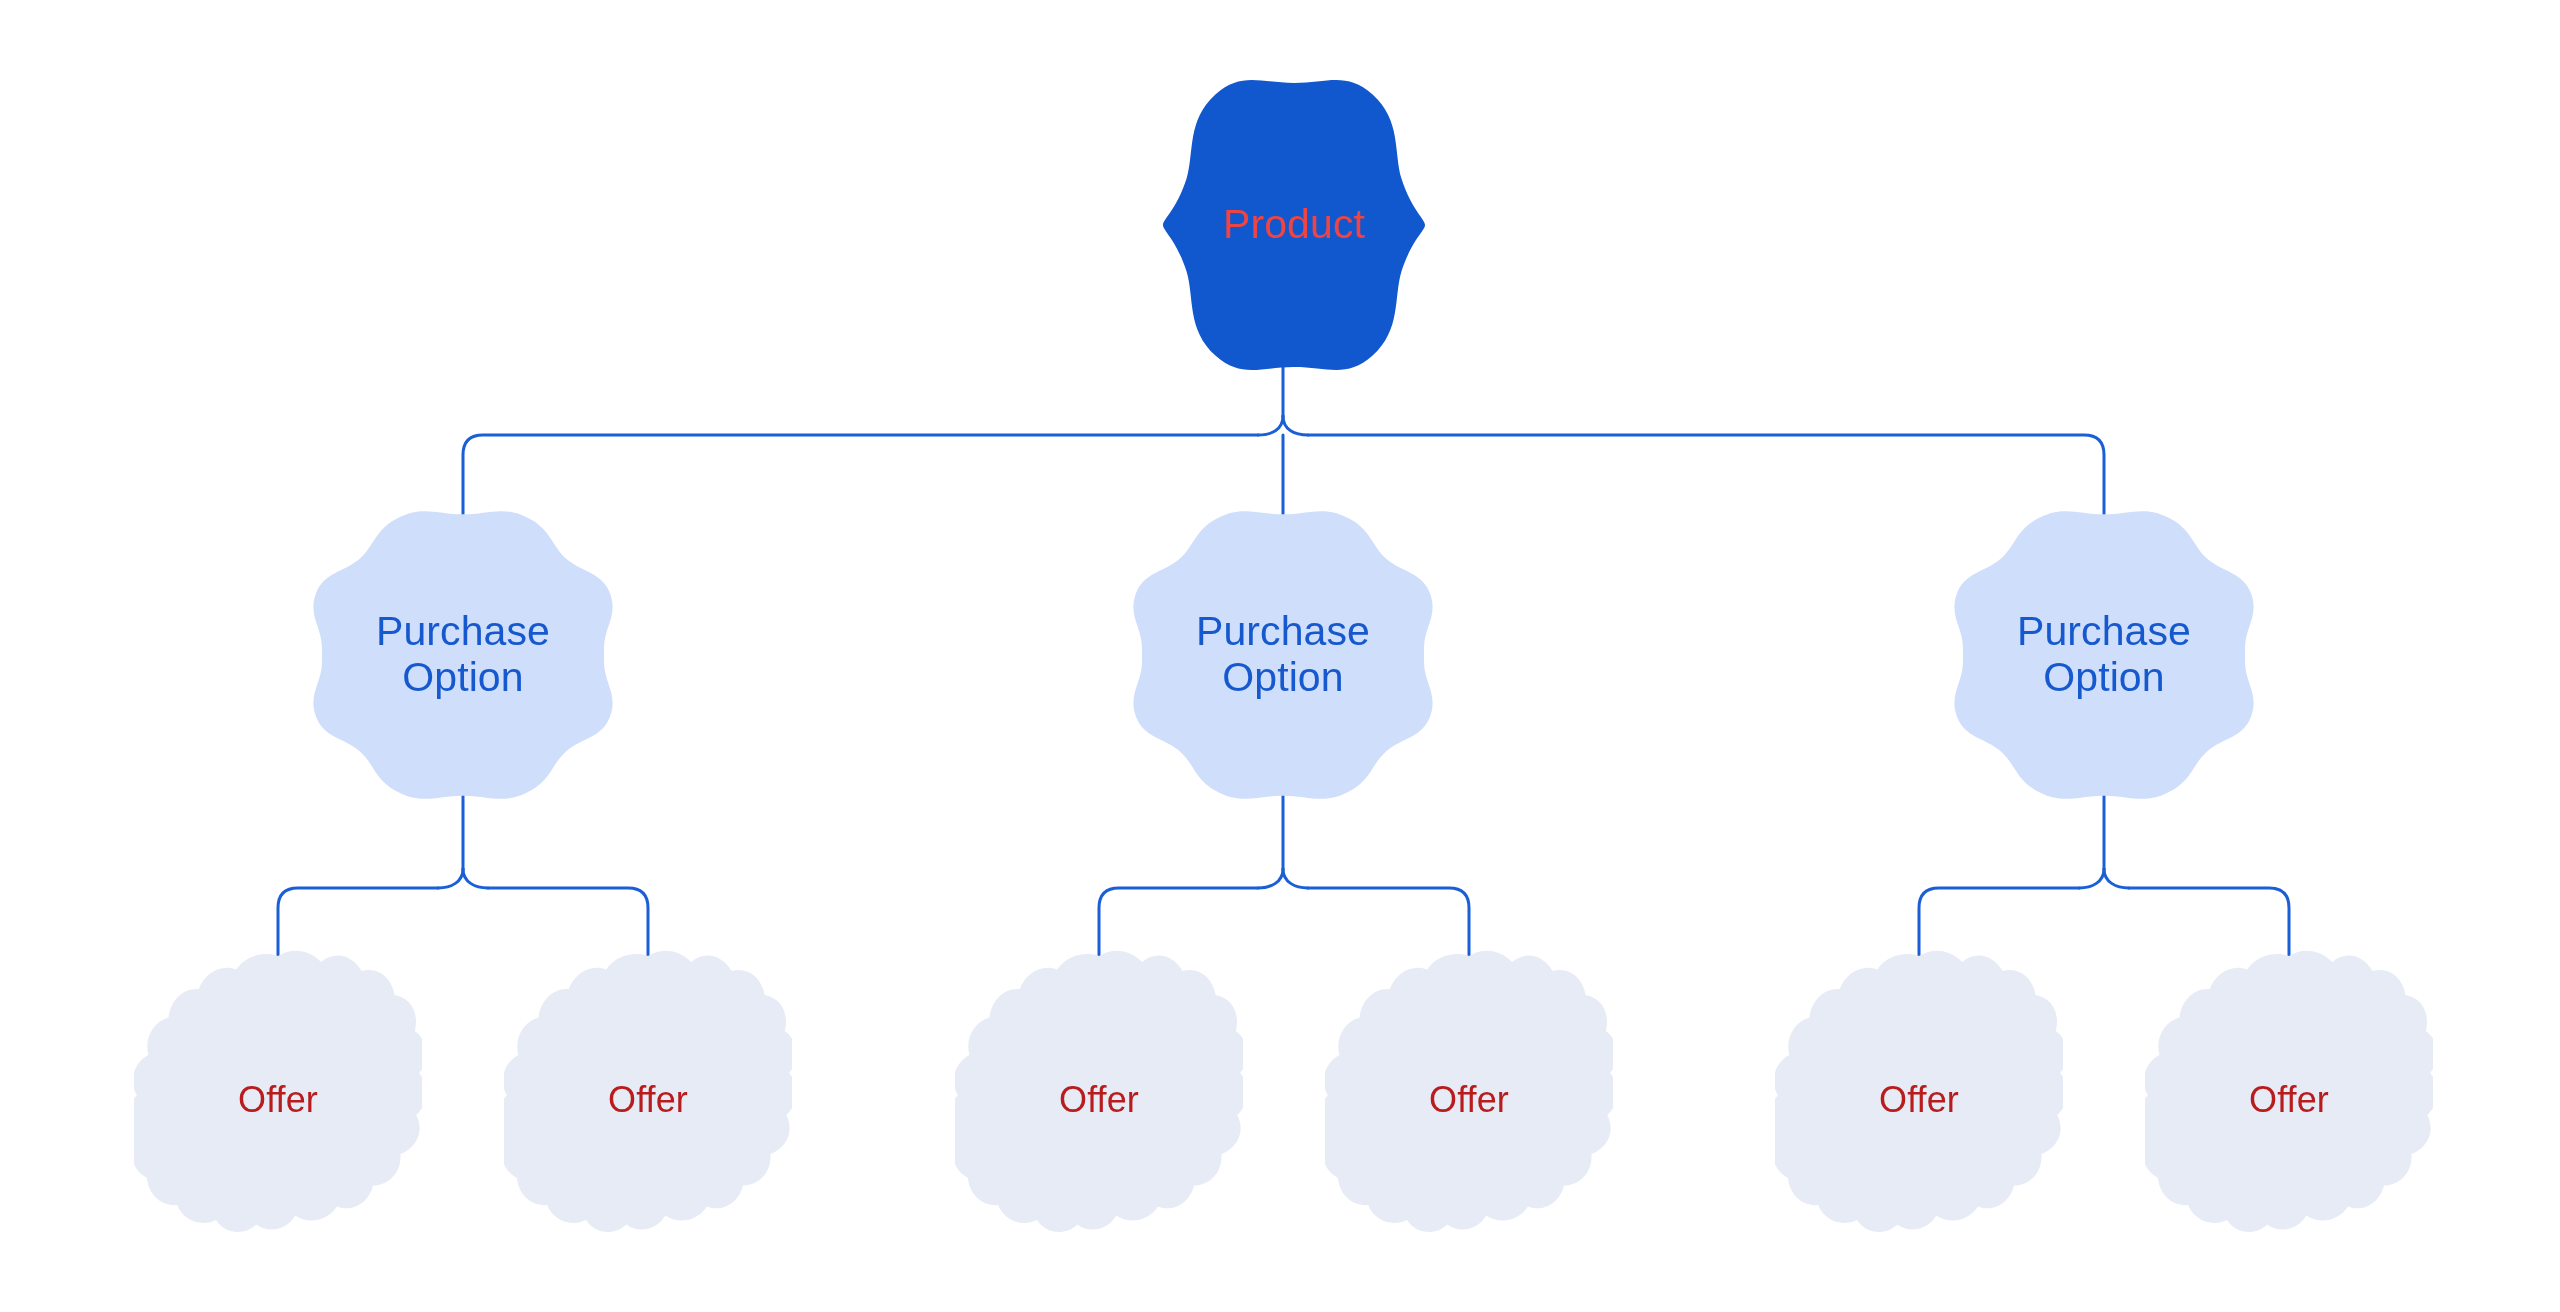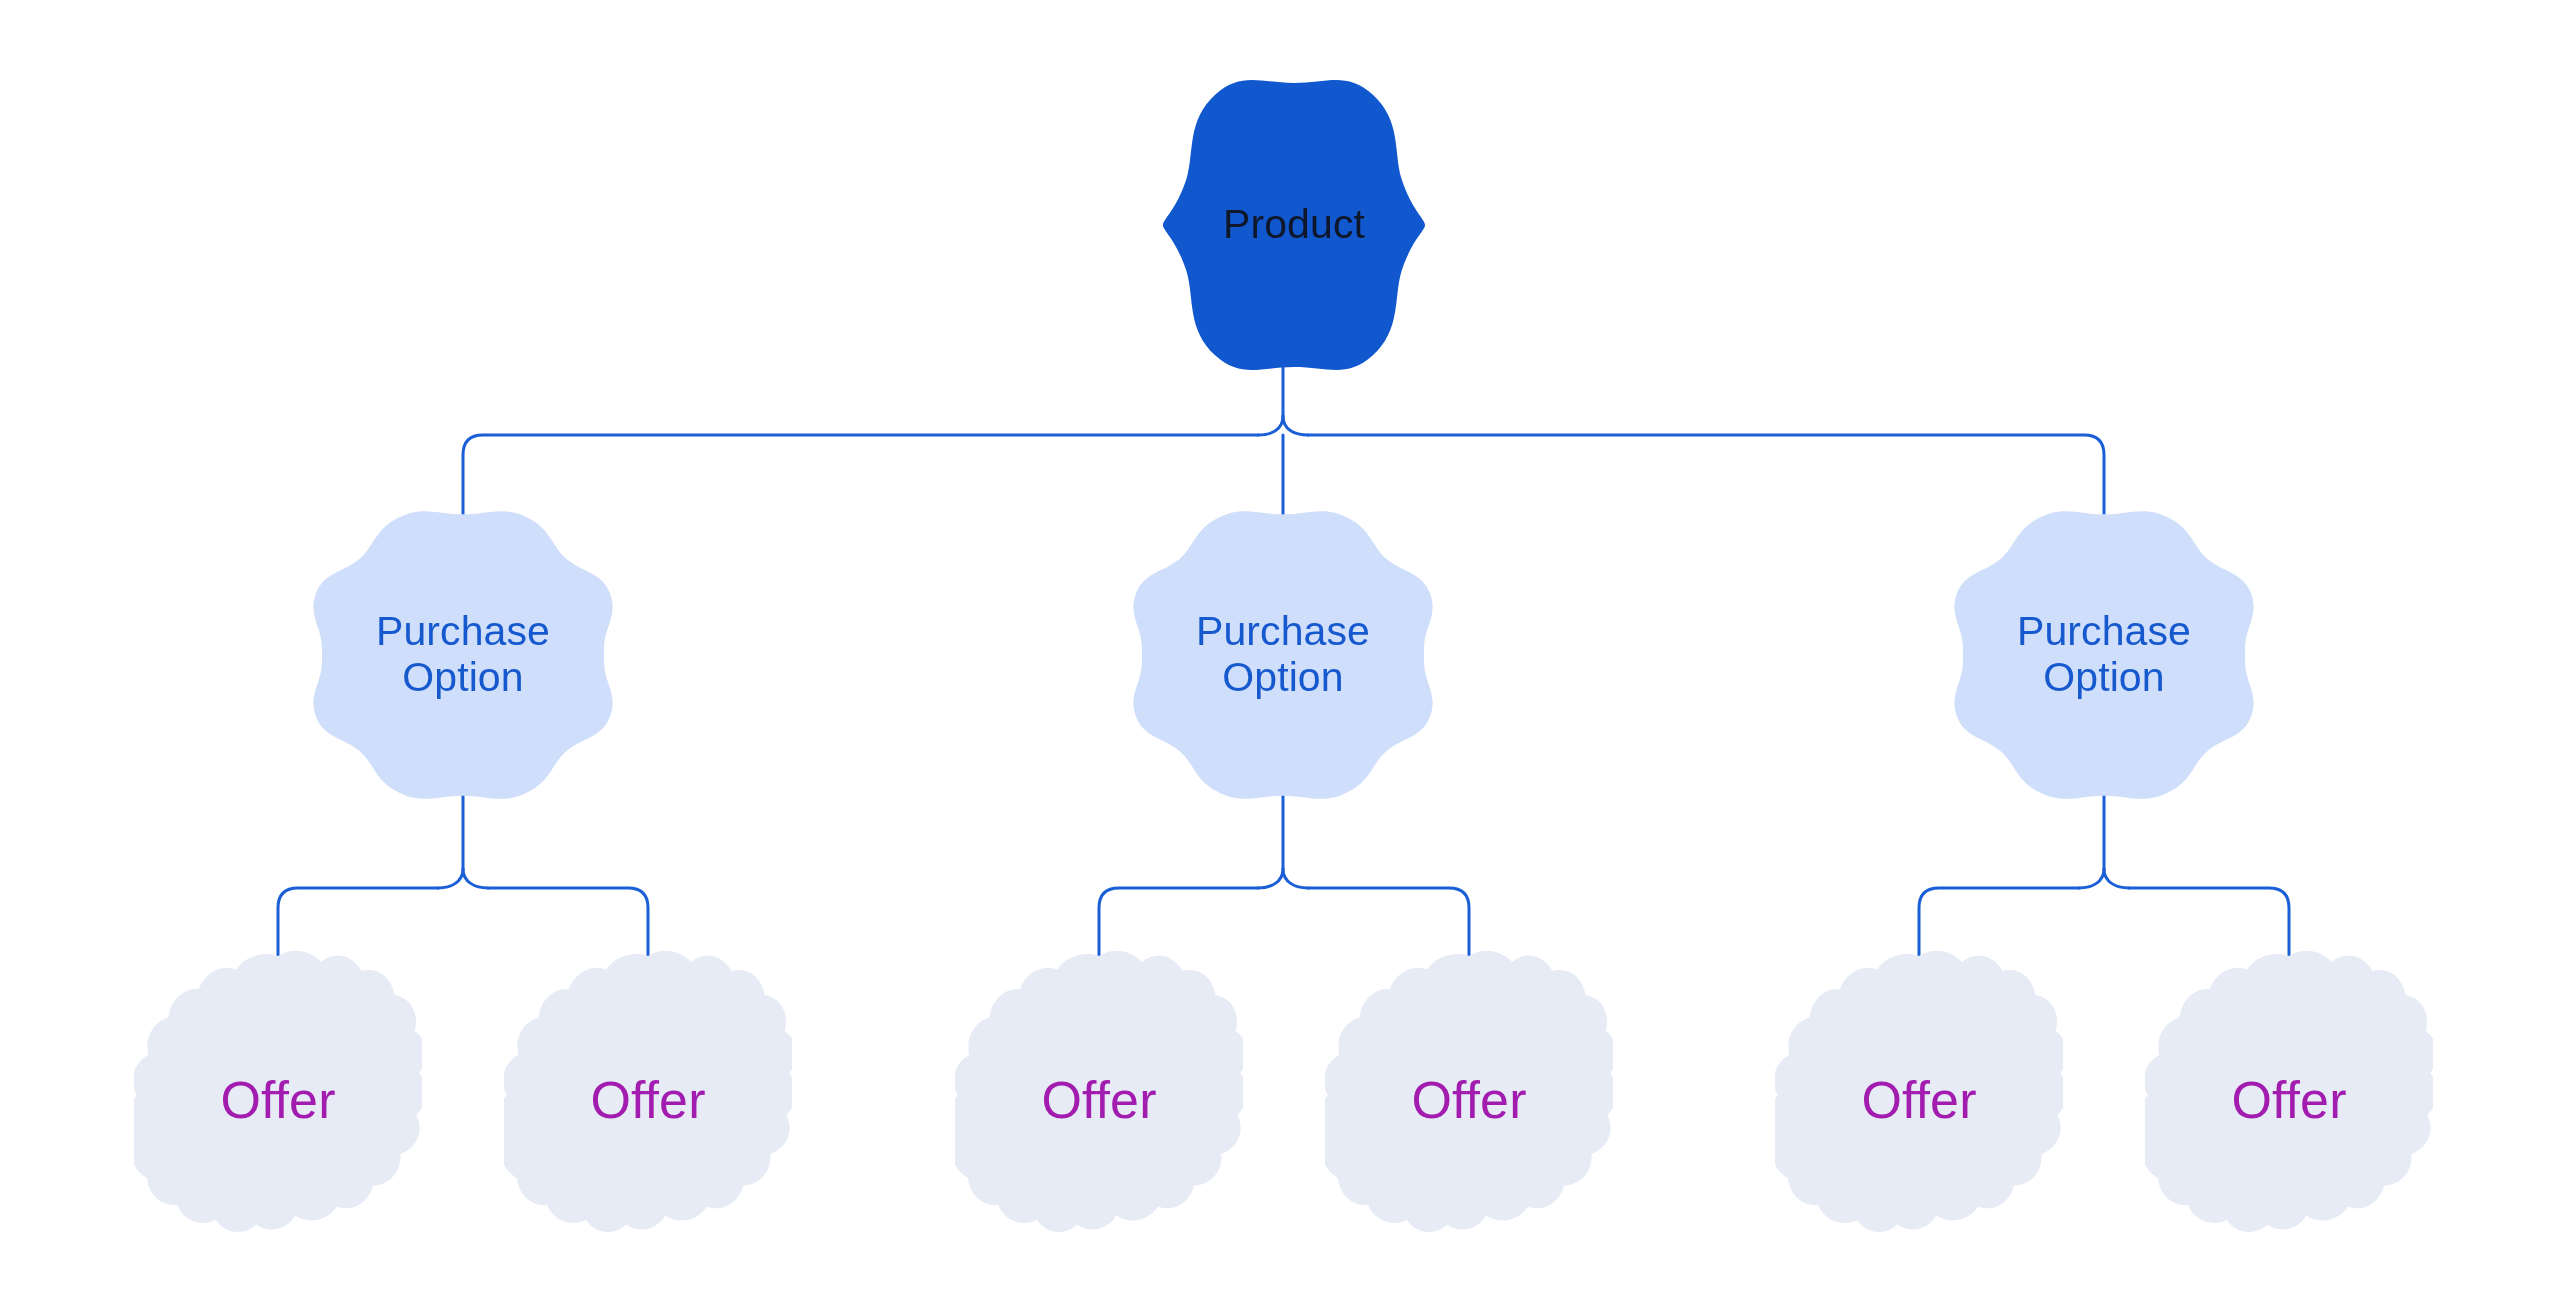--- a/index.html
+++ b/index.html
@@ -57,21 +57,21 @@
   
   .node-root {
     left: 1163px;
     top: 80px;
     width: 262px;
     height: 290px;
   }
   .node-root .node-label {
     font-size: 41px;
     font-weight: 400;
-    color: #0f172a;
+    color: #ef4444;
   }
 
   
   .node-l1 {
     width: 310px;
     height: 290px;
     top: 510px;
   }
   .node-l1 .node-label {
     font-size: 41px;
@@ -82,23 +82,23 @@
   .node-l1.pos-1 { left: 1128px; }
   .node-l1.pos-2 { left: 1949px; }
 
   
   .node-l2 {
     width: 288px;
     height: 300px;
     top: 950px;
   }
   .node-l2 .node-label {
-    font-size: 52px;
+    font-size: 36px;
     font-weight: 400;
-    color: #a21caf;
+    color: #b91c1c;
   }
   .node-l2.pos-0 { left: 134px; }
   .node-l2.pos-1 { left: 504px; }
   .node-l2.pos-2 { left: 955px; }
   .node-l2.pos-3 { left: 1325px; }
   .node-l2.pos-4 { left: 1775px; }
   .node-l2.pos-5 { left: 2145px; }
 </style>
 </head>
 <body>

